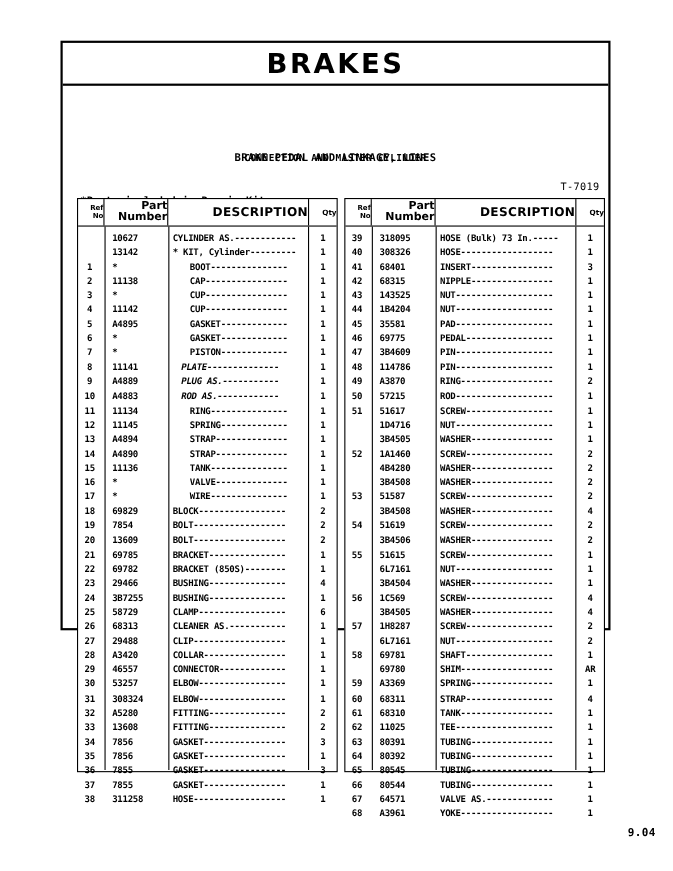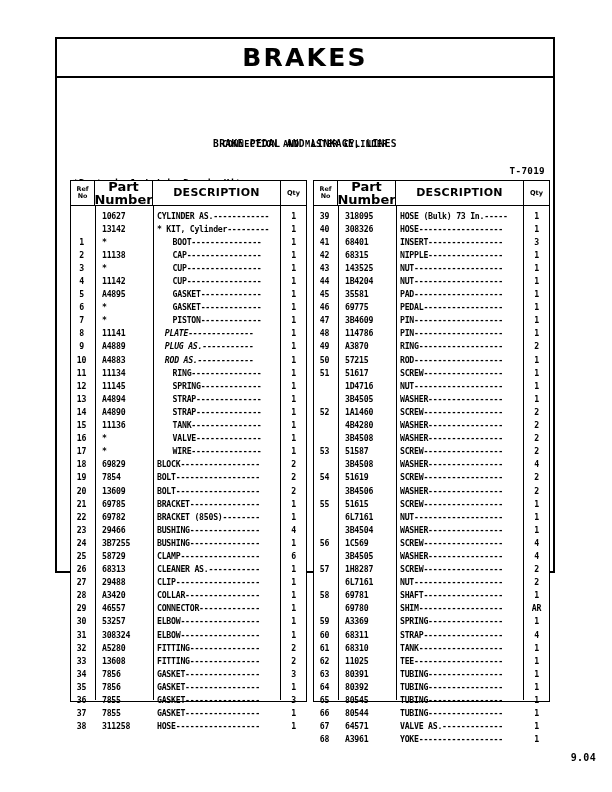--- a/index.html
+++ b/index.html
@@ -70,21 +70,21 @@
     font-weight: bold;
     font-size: 9.3px;
     letter-spacing: 0.2px;
     white-space: nowrap;
   }
   #sheet-code {
     position: absolute;
     right: 8px;
     top: 126px;
     font-family: "DejaVu Sans Mono", monospace;
-    font-weight: bold;
+    font-weight: normal;
     font-size: 9.3px;
     letter-spacing: 0.3px;
     text-align: center;
   }
 
   
   .parts-table {
     position: absolute;
     top: 141px;
     width: 237px;
@@ -100,29 +100,29 @@
     height: 25px;
     border-bottom: 1.6px solid #000;
     box-sizing: border-box;
     display: flex;
     position: relative;
   }
   .th {
     box-sizing: border-box;
     display: flex;
     flex-direction: column;
-    align-items: center;
+    align-items: flex-end;
     justify-content: center;
     font-family: "DejaVu Sans", sans-serif;
     font-weight: bold;
     line-height: 1.02;
     text-align: center;
   }
   .th-ref   { width: 24px; font-size: 6.4px; border-right: 1.4px solid #000; }
-  .th-part  { width: 58px; font-size: 13px; border-right: 1.4px solid #000; }
+  .th-part  { width: 58px; font-size: 10px; border-right: 1.4px solid #000; }
   .th-desc  { flex: 1;     font-size: 11px; letter-spacing: 0.3px; border-right: 1.4px solid #000; }
   .th-qty   { width: 25px; font-size: 6.6px; }
 
   .tbody {
     position: relative;
     height: 494px;
     padding-top: 3px;
     box-sizing: border-box;
   }
   

